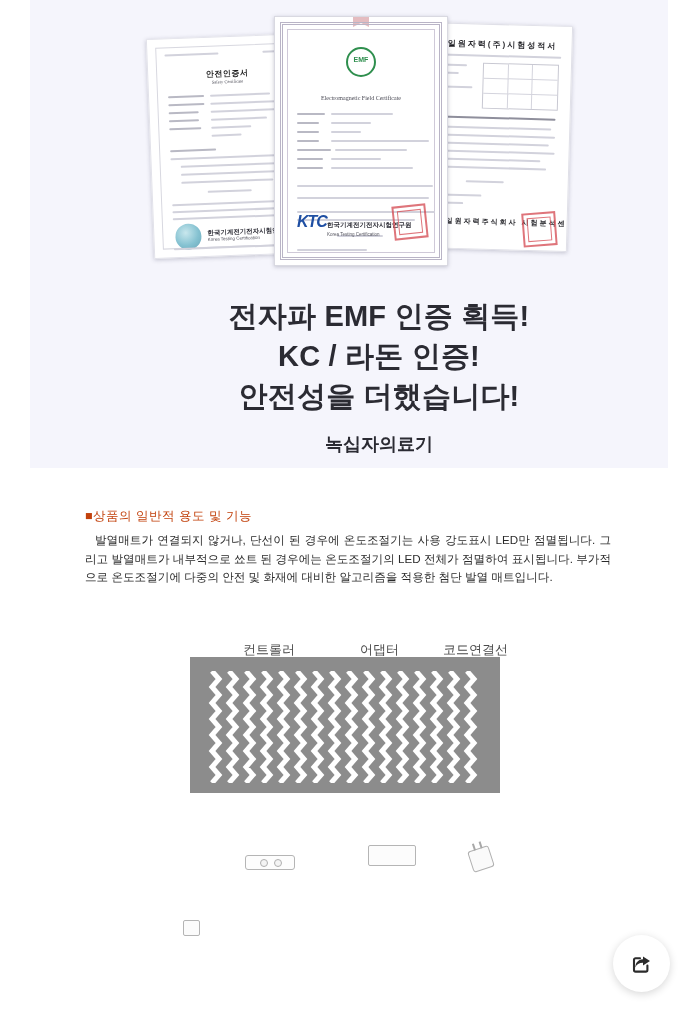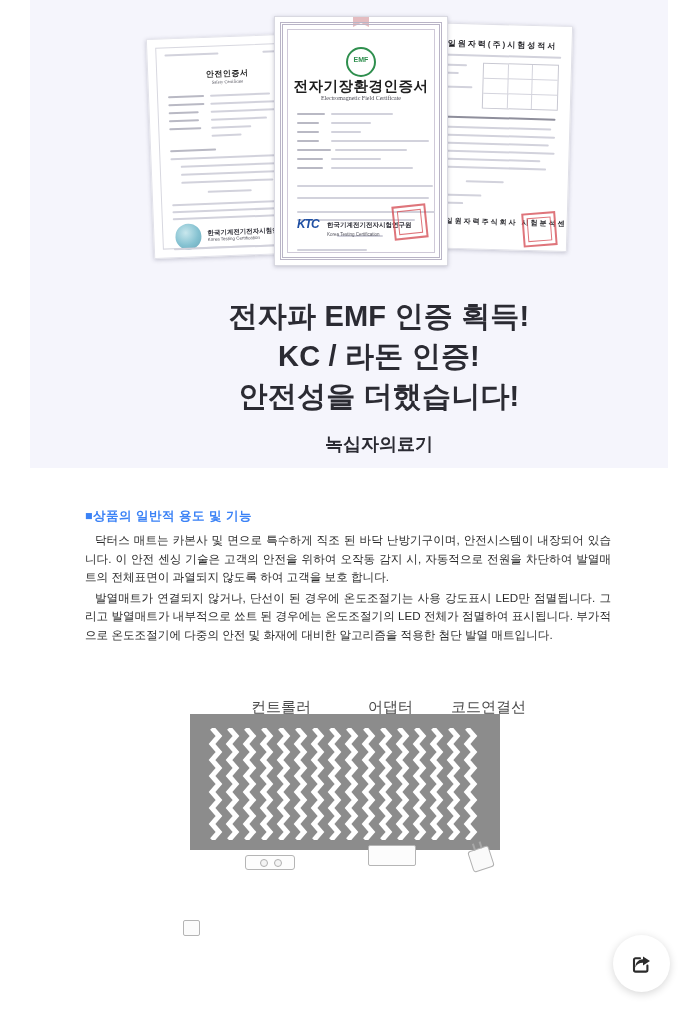--- a/index.html
+++ b/index.html
@@ -126,21 +126,21 @@
     font-size: 7px;
     font-weight: 700;
     line-height: 22px;
     text-align: center;
   }
 
   .ktc-logo {
     position: absolute;
     left: 14px;
     bottom: 26px;
-    font-size: 12px;
+    font-size: 16px;
     font-weight: 700;
     font-style: italic;
     color: #1f4fa3;
     letter-spacing: -1px;
   }
   .ktc-ko {
     position: absolute;
     left: 44px;
     bottom: 27px;
     font-size: 6.5px;
@@ -243,22 +243,22 @@
     margin-top: 35px;
     font-size: 14px;
     font-weight: 700;
     color: #1b1b1b;
     letter-spacing: 1px;
   }
 
   .section-head {
     margin: 0 0 0 85px;
     font-size: 12.5px;
-    font-weight: 700;
-    color: #3b82f6;
+    font-weight: 400;
+    color: #c2410c;
     letter-spacing: .5px;
   }
   .section-head.first { margin-top: 40px; }
   .section-head.second { margin-top: 24px; }
 
   .para {
     margin: 6px 78px 0 85px;
     font-size: 11.6px;
     line-height: 18.5px;
     color: #2a2a2a;
@@ -268,24 +268,23 @@
   .para + .para { margin-top: 2px; }
 
   
   .diagram {
     position: relative;
     margin-top: 18px;
     height: 230px;
   }
   .dlabel {
     position: absolute;
-    font-size: 15px;
+    font-size: 13px;
     color: #4a4a4a;
     white-space: nowrap;
-    margin-left: 8px;
   }
   .dtick {
     position: absolute;
     width: 1px;
     background: #9a9a9a;
   }
   .caption {
     position: absolute;
     left: 0;
     top: 196px;
@@ -468,21 +467,20 @@
       <div style="position:absolute; left:18px; top:192px; font-size:7px; font-weight:700; letter-spacing:2px; color:#1f1f24; white-space:nowrap;">한일원자력주식회사 시험분석센터장</div>
       <div class="stamp" style="left:104px; top:186px;"></div>
     </div>
 
     <div class="cert cert-center">
       <div class="ribbon"></div>
       <div class="deco-frame">
 
         <div class="emf-logo">EMF</div>
 
-        <div class="cert-title-ko" style="top:52px; font-size:14.5px;">전자기장환경인증서</div>
         <div class="cert-title-en" style="top:70px; font-size:6px;">Electromagnetic Field Certificate</div>
 
         <div class="tline" style="left:14px; top:88px; width:28px;"></div>
         <div class="tline faint" style="left:48px; top:88px; width:62px;"></div>
         <div class="tline" style="left:14px; top:97px; width:22px;"></div>
         <div class="tline faint" style="left:48px; top:97px; width:40px;"></div>
         <div class="tline" style="left:14px; top:106px; width:22px;"></div>
         <div class="tline faint" style="left:48px; top:106px; width:30px;"></div>
         <div class="tline" style="left:14px; top:115px; width:22px;"></div>
         <div class="tline faint" style="left:48px; top:115px; width:98px;"></div>
@@ -517,21 +515,20 @@
     <div class="l3">안전성을 더했습니다!</div>
     <div class="brand">녹십자의료기</div>
   </div>
 </div>
 
 <div class="sheet">
 
 
 
   <div class="section-head first">■상품의  일반적  용도  및 기능</div>
-  <div class="para">닥터스 매트는 카본사 및 면으로 특수하게 직조 된 바닥 난방기구이며, 안전시스템이 내장되어 있습니다.  이 안전 센싱 기술은 고객의 안전을 위하여 오작동 감지 시, 자동적으로 전원을 차단하여 발열매트의 전체표면이 과열되지 않도록 하여 고객을 보호 합니다.</div>
   <div class="para">발열매트가 연결되지 않거나, 단선이 된 경우에 온도조절기는 사용 강도표시 LED만 점멸됩니다. 그리고 발열매트가 내부적으로 쑈트 된 경우에는  온도조절기의 LED 전체가 점멸하여 표시됩니다. 부가적으로 온도조절기에 다중의 안전 및 화재에 대비한 알고리즘을 적용한 첨단 발열 매트입니다.</div>
 
 
   <div class="diagram">
 
     <div class="dlabel" style="left:243px; top:36px;">컨트롤러</div>
     <div class="dtick" style="left:265px; top:52px; height:28px;"></div>
 
     <div class="dlabel" style="left:360px; top:36px;">어댑터</div>
     <div class="dtick" style="left:378px; top:52px; height:26px;"></div>

